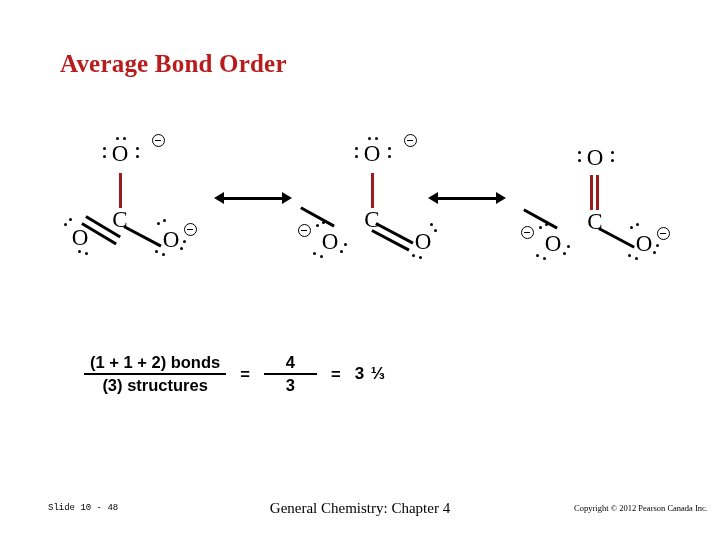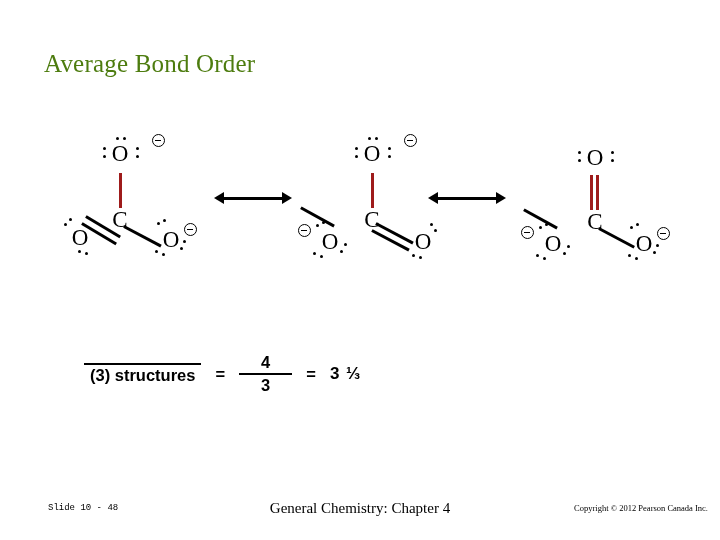--- a/index.html
+++ b/index.html
@@ -10,26 +10,26 @@
   #slide {
     position: relative;
     width: 720px;
     height: 540px;
     background: #ffffff;
     overflow: hidden;
     font-family: "Liberation Serif", serif;
   }
   #title {
     position: absolute;
-    left: 44px;
+    left: 60px;
     top: 50px;
     font-family: "Liberation Serif", serif;
-    font-weight: normal;
+    font-weight: bold;
     font-size: 25px;
-    color: #4d7c0f;
+    color: #b91c1c;
     letter-spacing: 0.2px;
     white-space: nowrap;
   }
 
   
   .structure {
     position: absolute;
     width: 200px;
     height: 150px;
   }
@@ -296,20 +296,21 @@
     <div class="dot" style="left:108px; top:124px;"></div>
     <div class="dot" style="left:115px; top:127px;"></div>
     <div class="dot" style="left:133px; top:121px;"></div>
     <div class="dot" style="left:136px; top:114px;"></div>
     <div class="charge" style="left:137px; top:97px;"></div>
   </div>
 
   <div id="equation">
 
     <span class="fraction">
+      <span class="numer">(1 + 1 + 2) bonds</span>
       <span class="rule"></span>
       <span class="denom">(3) structures</span>
     </span>
 
     <span class="eq-sign">=</span>
 
     <span class="fraction narrow">
       <span class="numer">4</span>
       <span class="rule"></span>
       <span class="denom">3</span>

